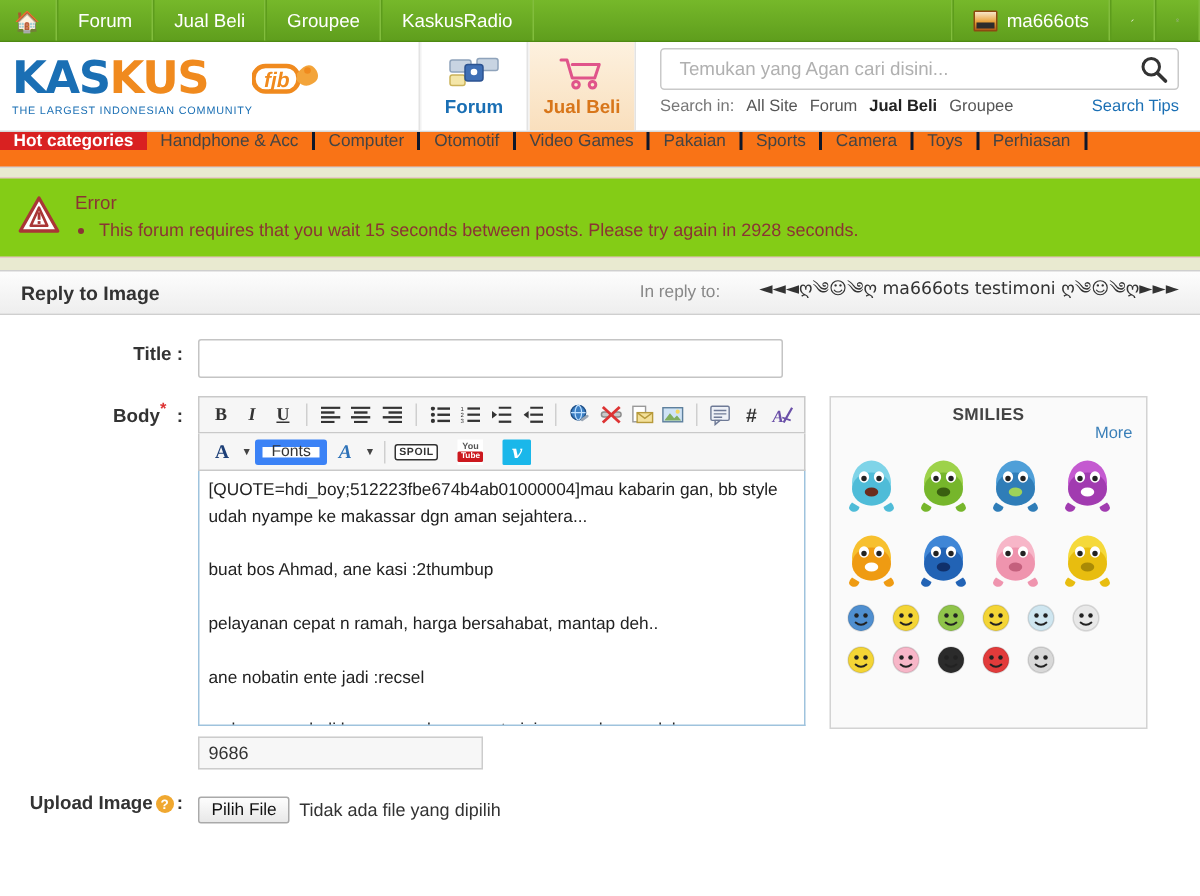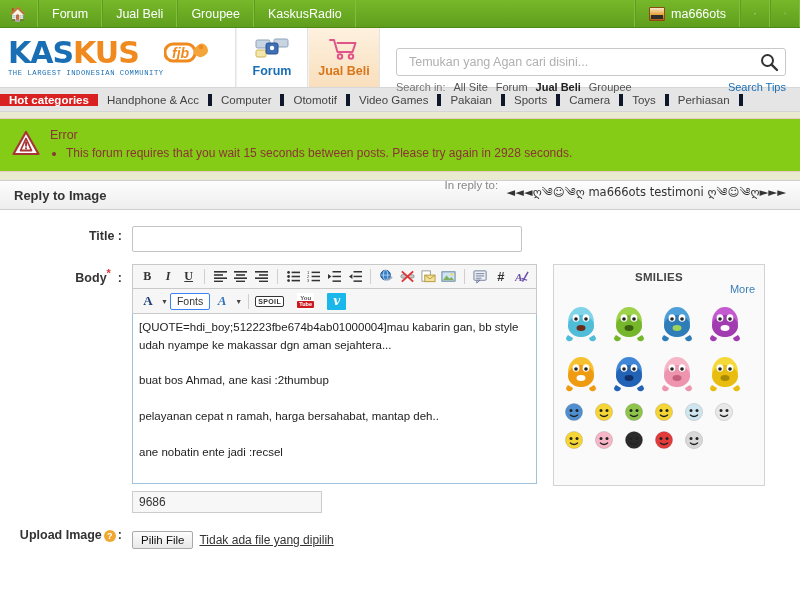--- a/index.html
+++ b/index.html
@@ -54,37 +54,37 @@
   
   .header {
     height:60px;
     background:#fff;
     display:flex;
     align-items:stretch;
     border-bottom:1px solid #d7d7d7;
     position:relative;
   }
   .logo-wrap {
-    width:236px; display:flex; align-items:center; padding-left:8px;
+    width:280px; display:flex; align-items:center; padding-left:8px;
     border-right:1px solid #e3e3e3;
   }
   .logo {
     position:relative; line-height:1;
   }
   .logo-text {
     font-family:"DejaVu Sans", sans-serif;
     font-weight:bold;
     font-size:30px;
     letter-spacing:-1px;
   }
   .logo-kas { color:#1a6fb4; }
   .logo-kus { color:#f08a1e; }
   .logo-tag {
     font-size:7.2px; color:#1a6fb4; letter-spacing:0.55px;
-    margin-top:2px; font-family:Liberation Mono, monospace;
+    margin-top:2px; font-family:Liberation Sans, sans-serif;
   }
   .logo-fjb {
     position:absolute; right:-46px; top:-2px;
     width:46px; height:34px;
   }
 
   .tabbtn {
     width:72px;
     display:flex; flex-direction:column; align-items:center; justify-content:center;
     font-size:12.5px; font-weight:bold;
@@ -95,21 +95,21 @@
   .tabbtn.forum { color:#1a6fb4; background:#fff; }
   .tabbtn.jualbeli {
     color:#d8761a;
     background:linear-gradient(180deg,#fdf1df 0%,#f9dfbd 100%);
     border-bottom:2px solid #e9a martyr;
   }
   .tabbtn svg { display:block; margin-bottom:3px; }
 
   
   .searchzone {
-    flex:1; padding:20px 14px 0 16px; position:relative;
+    flex:1; padding:4px 14px 0 16px; position:relative;
   }
   .searchbox {
     height:28px; border:1px solid #c9c9c9; border-radius:3px;
     display:flex; align-items:center; background:#fff;
     padding:0 6px 0 10px;
   }
   .searchbox input {
     flex:1; border:none; outline:none; font-size:12.5px; color:#333;
     font-family:"Liberation Sans",sans-serif; background:transparent;
   }
@@ -118,26 +118,26 @@
     margin-top:5px; display:flex; align-items:center; font-size:11px; color:#666;
     gap:8px;
   }
   .search-sub .lbl { color:#777; }
   .search-sub a { color:#555; text-decoration:none; cursor:pointer; }
   .search-sub a.sel { font-weight:bold; color:#222; }
   .search-sub .tips { margin-left:auto; color:#1a6fb4; }
 
   
   .cats {
-    height:24px; background:#e5e5e5; border-bottom:1px solid #d5d5d5;
-    display:flex; align-items:center; font-size:11.5px;
+    height:24px; background:#f97316; border-bottom:1px solid #d5d5d5;
+    display:flex; align-items:flex-start; font-size:11.5px;
   }
   .cat {
     display:flex; align-items:center; padding:0 9px; color:#444; cursor:pointer;
-    border-right:4px solid #0f172a;
+    border-right:2px solid #0f172a;
     white-space:nowrap;
   }
   .cat.hot {
     background:#d92121; color:#fff; font-weight:bold;
     border-right:none;
   }
 
   
   .errorwrap { background:#e9ead0; padding:6px 0 8px 0; }
   .errorbox {
@@ -149,21 +149,21 @@
   .err-title { color:#8a3434; font-size:12.5px; margin-bottom:4px; }
   .err-list { margin:0; padding-left:16px; color:#8a3434; font-size:12px; }
 
   
   .replybar {
     height:30px; background:linear-gradient(180deg,#fdfdfd 0%,#eeeeee 100%);
     border-top:1px solid #cfcfcf; border-bottom:1px solid #cfcfcf;
     display:flex; align-items:center; padding:0 14px;
   }
   .replybar .rb-title { font-size:13px; font-weight:bold; color:#333; }
-  .rb-right { margin-left:auto; display:flex; gap:8px; font-size:11.5px;}
+  .rb-right { margin-left:auto; display:flex; align-items:center; gap:26px; font-size:11.5px;}
   .rb-inreply { color:#888; }
   .rb-thread { color:#333; font-family:"DejaVu Sans",sans-serif; font-size:11.5px;}
 
   
   .form { padding:16px 0 0 0; }
   .row { display:flex; margin-bottom:12px; }
   .lbl-col {
     width:132px; text-align:right; padding-right:10px; padding-top:3px;
     font-size:12.5px; font-weight:bold; color:#333;
     white-space:nowrap;
@@ -184,21 +184,21 @@
     display:flex; align-items:center; gap:2px; flex-wrap:nowrap;
     height:25px;
   }
   .tb.row2 { border-top:none; height:25px; }
   .tbi {
     width:20px; height:19px; display:flex; align-items:center; justify-content:center;
     cursor:pointer; font-size:12px; color:#333; border-radius:2px;
   }
   .tb-sep { width:1px; height:15px; background:#cfcfcf; margin:0 4px; }
   .fonts-btn {
-    background:#fff; border:1px solid #3b82f6; height:17px; font-size:10.5px;
+    background:#fff; border:5px solid #3b82f6; height:17px; font-size:10.5px;
     padding:0 6px; display:flex; align-items:center; border-radius:2px; cursor:pointer;
     color:#333;
   }
   .mini-caret { font-size:7px; color:#444; margin-left:1px; }
   .spoil-btn {
     border:1px solid #333; background:#fff; font-size:7px; font-weight:bold;
     padding:1px 2px; letter-spacing:0.4px; border-radius:2px; cursor:pointer;
     position:relative;
   }
   .yt-btn {
@@ -249,21 +249,21 @@
   .sm-small .cell { width:22px; height:22px; display:flex; align-items:center; justify-content:center; cursor:pointer;}
 
   
   .upload-row { display:flex; margin-top:4px; }
   .up-note { font-size:12px; color:#333; }
   .up-file { margin-top:6px; display:flex; align-items:center; gap:6px; }
   .pilih {
     border:1px solid #a9a9a9; background:linear-gradient(180deg,#fdfdfd,#e8e8e8);
     font-size:11.5px; padding:2px 8px; border-radius:2px; cursor:pointer; color:#111;
   }
-  .nofile { font-size:12px; color:#333;text-decoration:underline; }
+  .nofile { font-size:12px; color:#333; }
   .help-badge {
     display:inline-flex; align-items:center; justify-content:center;
     width:12px; height:12px; border-radius:50%;
     background:#f0a830; color:#fff; font-size:9px; font-weight:bold;
     vertical-align:middle; margin:0 2px;
   }
 </style>
 </head>
 <body>
 

